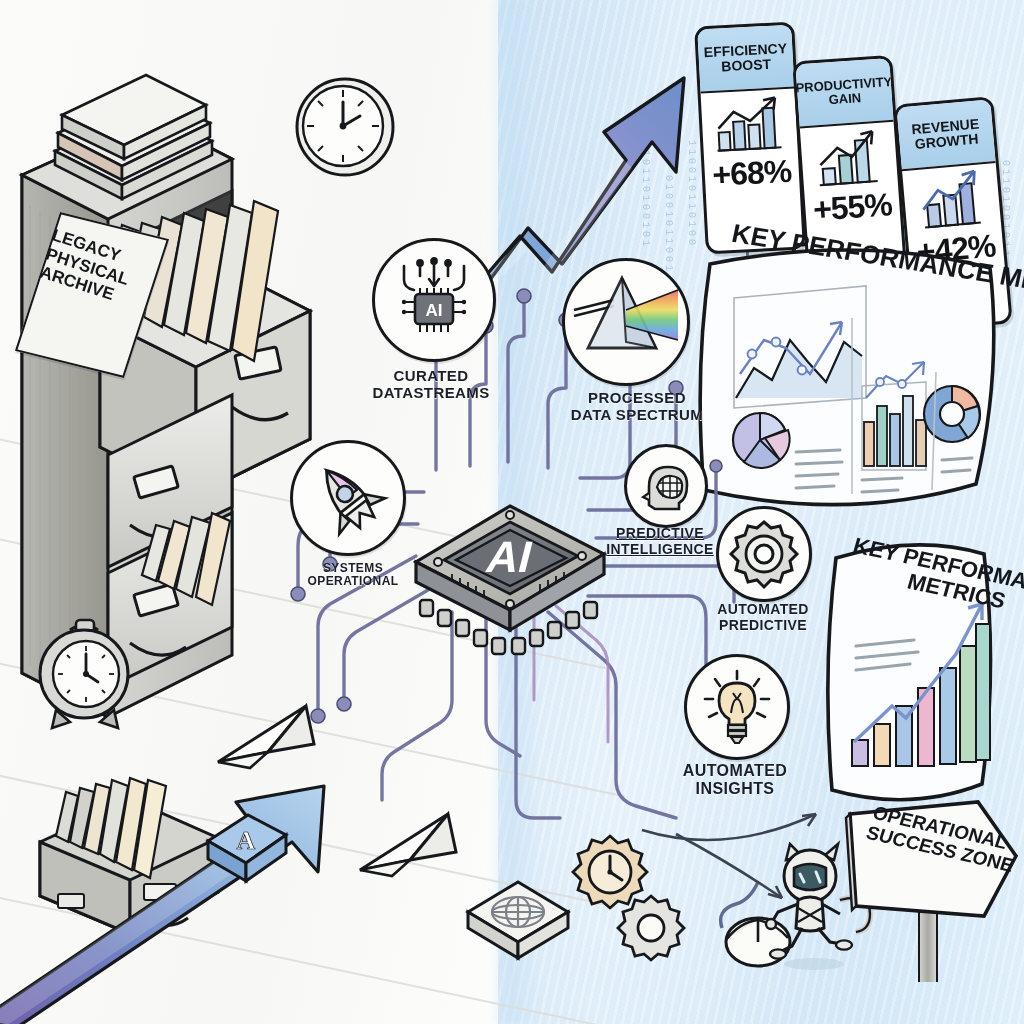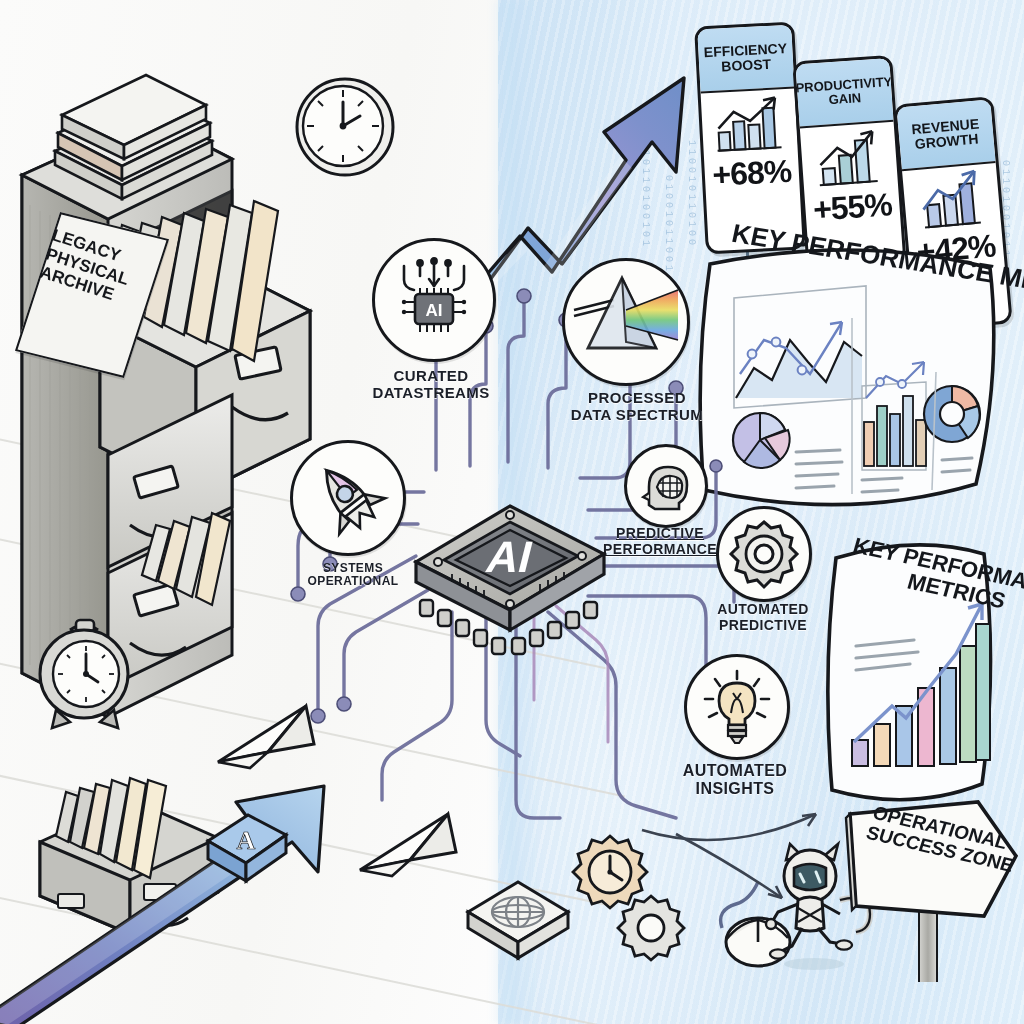--- a/index.html
+++ b/index.html
@@ -569,21 +569,21 @@
           <path d="M35 21 L35 43"></path>
           <path d="M42 23 L42 41"></path>
         <path d="M23 28 L46 28"></path>
           <path d="M23 36 L46 36"></path>
       </g>
       <path d="M14 38 L8 42 L14 45" fill="#dcdcd8" stroke="#16181c" stroke-width="2.2"></path>
     </svg>
   </div>
   <div class="icon-label" style="left:594px;top:526px;width:132px;font-size:14px;text-decoration:underline;">
     <div>PREDICTIVE</div>
-    <div>PERFORMANCE</div>
+    <div>INTELLIGENCE</div>
   </div>
 
   <div class="badge-circle" style="left:716px;top:506px;width:90px;height:90px;">
     <svg width="72" height="72" viewBox="0 0 72 72">
       <path d="M36 4 L43 10 L52 8 L55 17 L64 20 L62 29 L69 36 L62 43 L64 52 L55 55 L52 64 L43 62 L36 69
                L29 62 L20 64 L17 55 L8 52 L10 43 L3 36 L10 29 L8 20 L17 17 L20 8 L29 10 Z" fill="#dcdcd8" stroke="#16181c" stroke-width="3"></path>
       <circle cx="36" cy="36" r="18" fill="#f2f2ee" stroke="#16181c" stroke-width="2.8"></circle>
       <circle cx="36" cy="36" r="9" fill="#fdfdfb" stroke="#16181c" stroke-width="3"></circle>
     </svg>
   </div>

